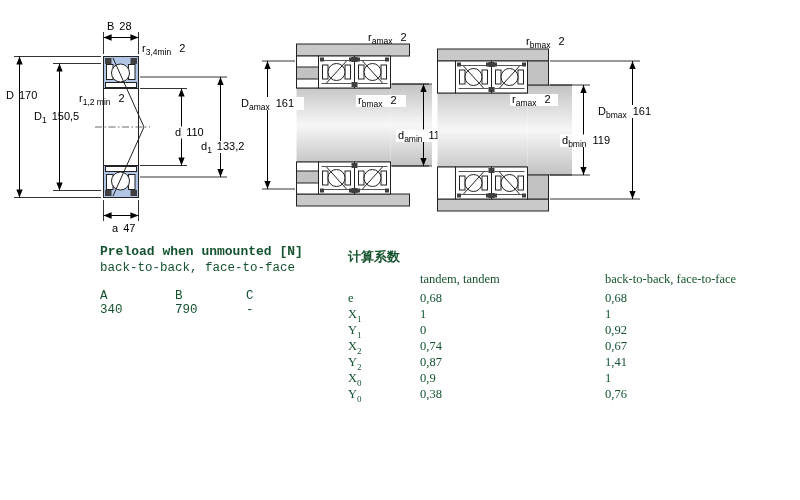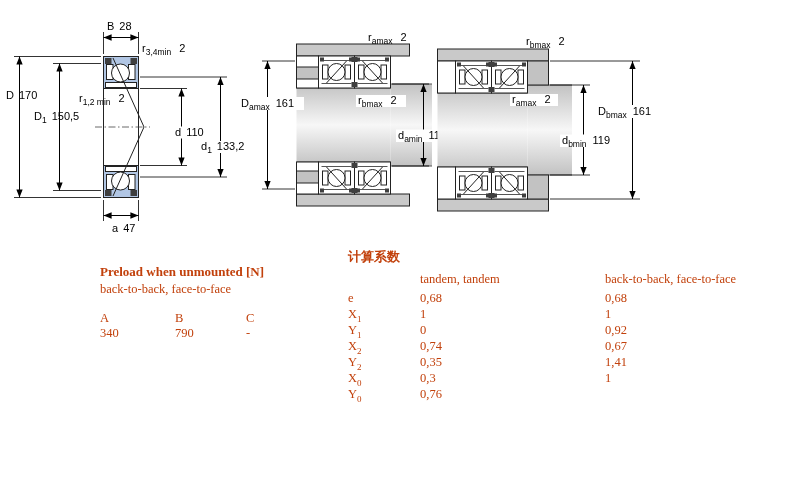--- a/index.html
+++ b/index.html
@@ -1,26 +1,26 @@
 <!DOCTYPE html>
 <html><head>
 <meta charset="utf-8">
 <style>
   html,body{margin:0;padding:0;background:#fff;}
-  .page{position:relative;width:800px;height:500px;background:#fff;overflow:hidden;color:#c2410c;}
+  .page{position:relative;width:800px;height:500px;background:#fff;overflow:hidden;color:#14532d;}
   svg{position:absolute;left:0;top:0;}
   svg text{font-family:"Liberation Sans",sans-serif;font-size:11px;fill:#000;}
   svg .ssub{font-size:8.5px;}
   .ln{stroke:#222;stroke-width:1;fill:none;}
   .dim{stroke:#000;stroke-width:1;fill:none;}
   .ext{stroke:#000;stroke-width:0.8;fill:none;}
   .cl{stroke:#444;stroke-width:0.8;fill:none;stroke-dasharray:7 2.5 1.5 2.5;}
   .lbg{fill:#fff;}
   
-  .preload{position:absolute;left:100px;top:264px;width:260px;font-family:Liberation Serif, serif;}
+  .preload{position:absolute;left:100px;top:244px;width:260px;font-family:Liberation Mono, monospace;}
   .preload .t{font-weight:bold;font-size:13px;white-space:nowrap;}
   .preload .s{font-size:12.5px;margin-top:2px;white-space:nowrap;}
   .pgrid{display:flex;font-size:12.5px;}
   .pgrid.hrow{margin-top:14px;}
   .pgrid .c1{width:75px;}
   .pgrid .c2{width:71px;}
   .pgrid .c3{width:40px;}
   .factors{position:absolute;left:348px;top:248px;font-family:"Liberation Serif",serif;}
   .factors .t{font-weight:bold;font-size:13px;font-family:"Liberation Sans","DejaVu Sans",sans-serif;}
   .fgrid{display:grid;grid-template-columns:72px 185px 210px;margin-top:6px;font-size:12.5px;}
@@ -221,25 +221,26 @@
 
     <div class="cell"><span>Y</span><sub>1</sub></div>
     <div class="cell">0</div>
     <div class="cell">0,92</div>
 
     <div class="cell"><span>X</span><sub>2</sub></div>
     <div class="cell">0,74</div>
     <div class="cell">0,67</div>
 
     <div class="cell"><span>Y</span><sub>2</sub></div>
-    <div class="cell">0,35</div>
+    <div class="cell">0,87</div>
     <div class="cell">1,41</div>
 
     <div class="cell"><span>X</span><sub>0</sub></div>
-    <div class="cell">0,3</div>
+    <div class="cell">0,9</div>
     <div class="cell">1</div>
 
     <div class="cell"><span>Y</span><sub>0</sub></div>
+    <div class="cell">0,38</div>
     <div class="cell">0,76</div>
   </div>
 </div>
 
 </div>
 
 </body></html>

